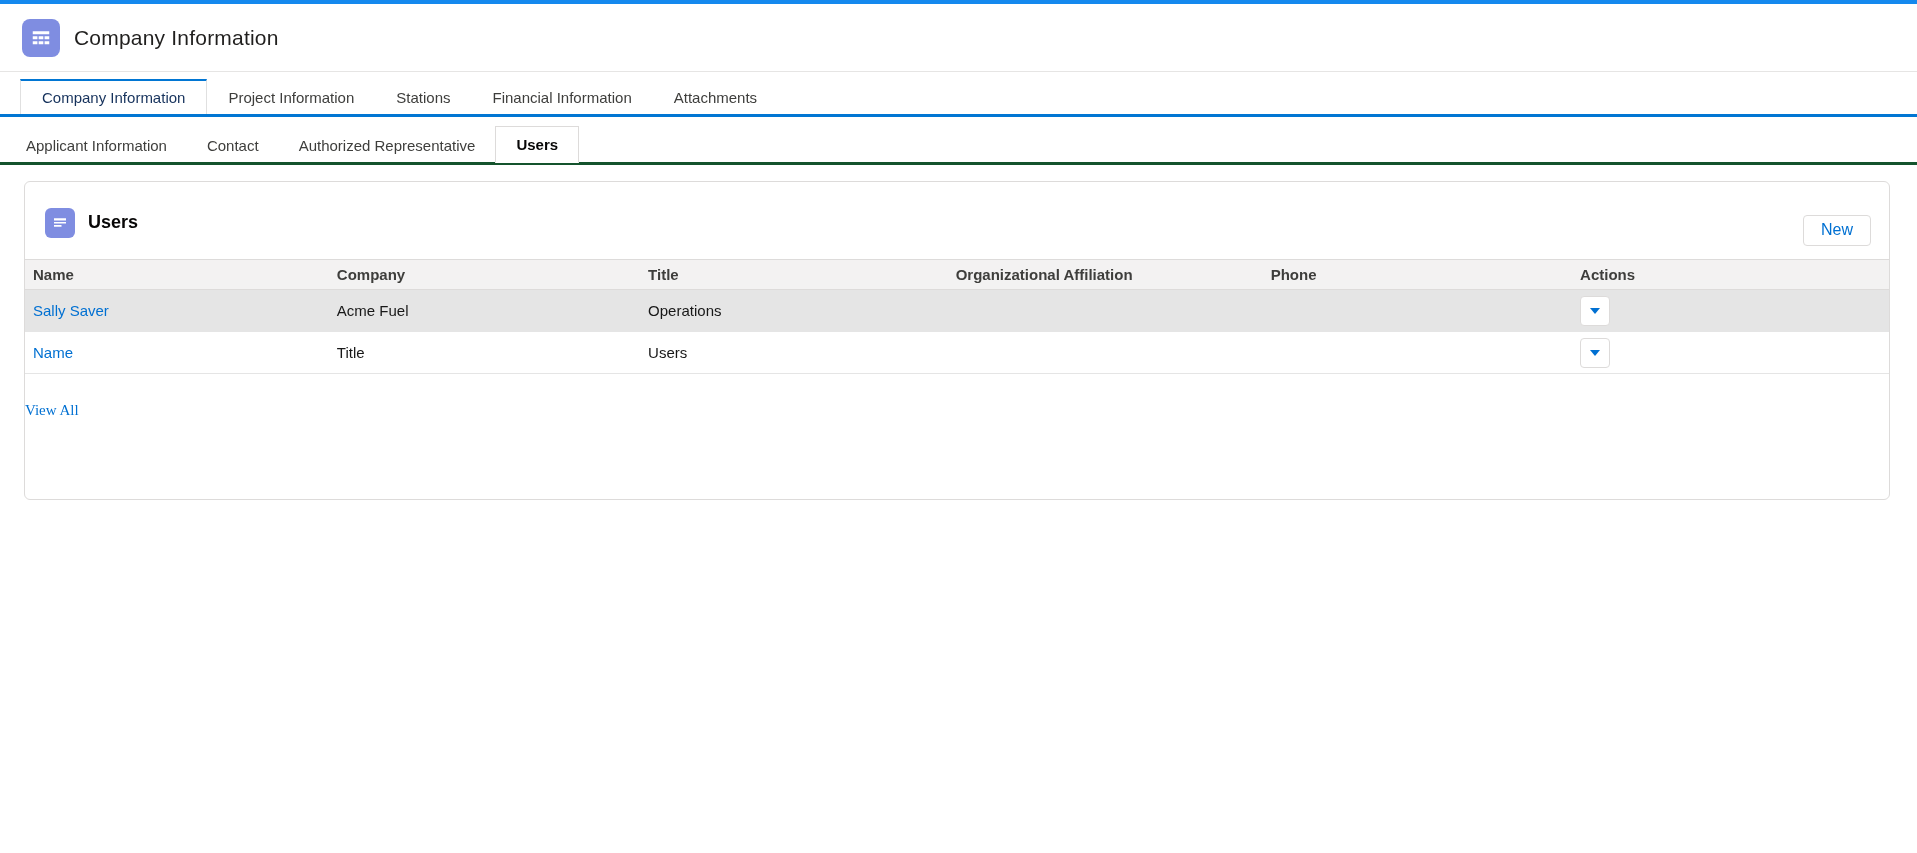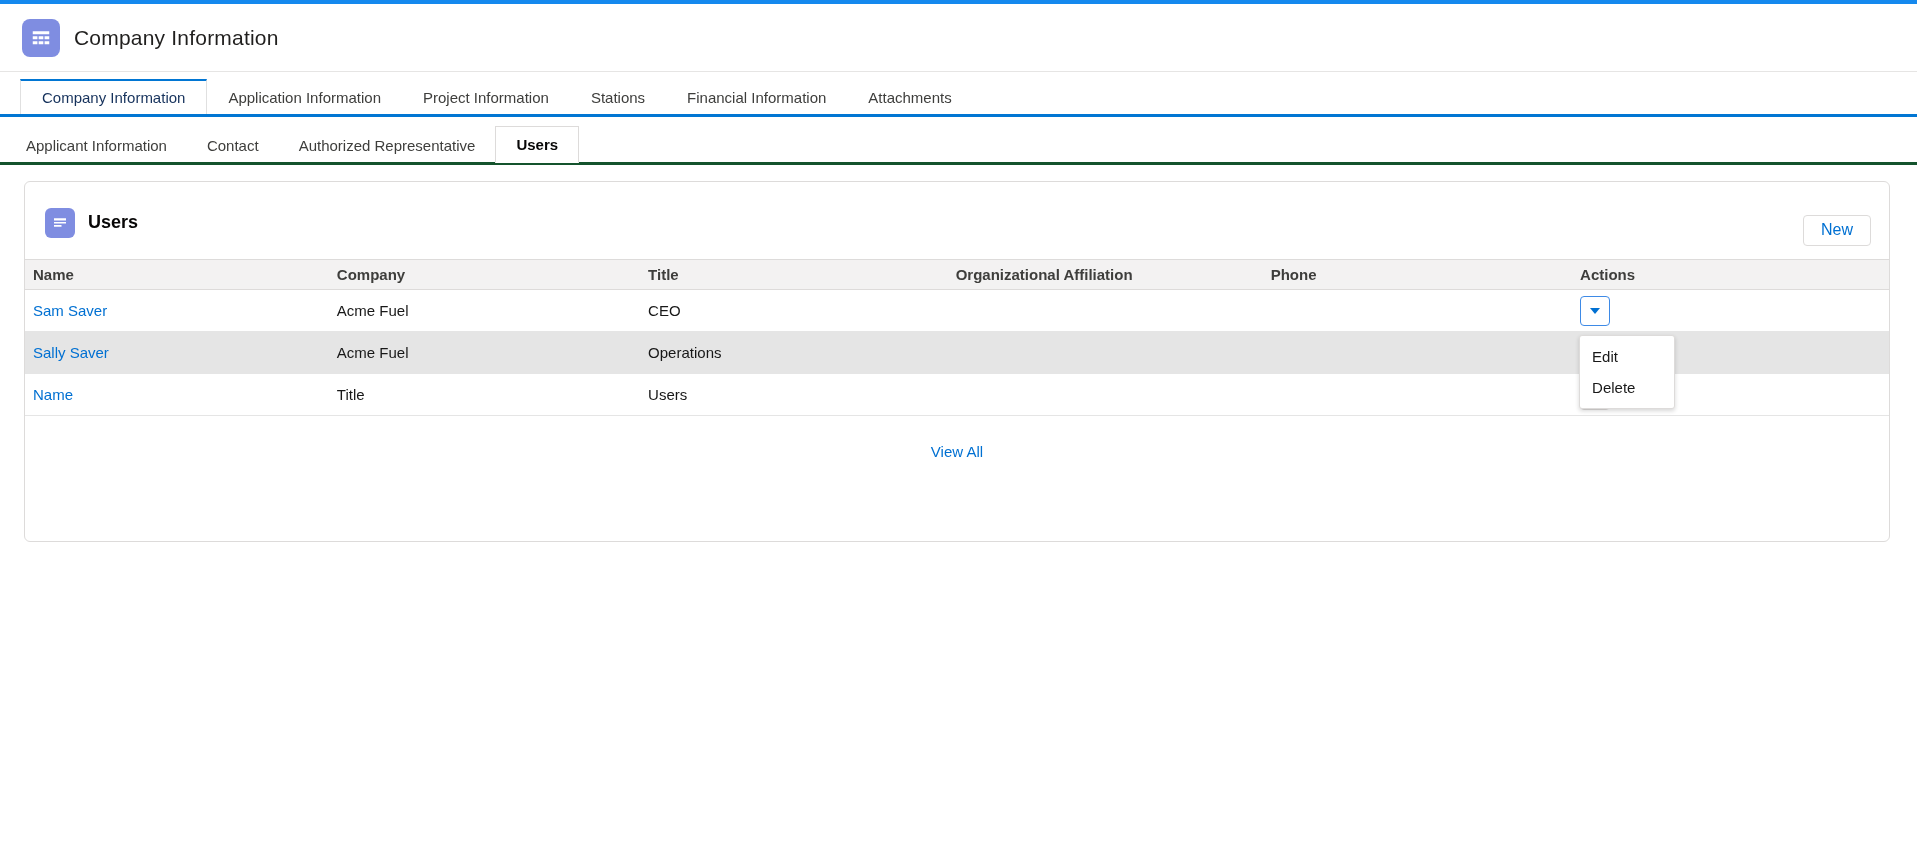--- a/index.html
+++ b/index.html
@@ -159,40 +159,39 @@
     padding: 5px 0;
   }
   .action-menu-item {
     padding: 7px 12px;
     font-size: 15px;
     color: #181818;
     cursor: pointer;
     white-space: nowrap;
   }
 
-  .view-all-row { text-align: center; padding: 27px 0 80px; }
+  .view-all-row { text-align: left; padding: 27px 0 80px; font-family: Liberation Serif, serif; }
   .view-all-link { color: #0070d2; font-size: 15px; text-decoration: none; cursor: pointer; }
 </style>
 </head>
 <body>
 
 <div class="top-line"></div>
 
 <header class="page-header">
   <span class="object-icon">
     <svg width="22" height="22" viewBox="0 0 24 24" aria-hidden="true">
       <path fill="#ffffff" d="M3 4.5h18v3.4H3zM3 10h5.1v3.4H3zm6.45 0h5.1v3.4h-5.1zM15.9 10H21v3.4h-5.1zM3 15.5h5.1v3.4H3zm6.45 0h5.1v3.4h-5.1zm6.45 0H21v3.4h-5.1z"></path>
     </svg>
   </span>
   <h1 class="page-title">Company Information</h1>
 </header>
 
 <nav class="main-tabs">
   <div class="main-tab active">Company Information</div>
-  <div class="main-tab">Application Information</div>
   <div class="main-tab">Project Information</div>
   <div class="main-tab">Stations</div>
   <div class="main-tab">Financial Information</div>
   <div class="main-tab">Attachments</div>
 </nav>
 
 <nav class="sub-tabs">
   <div class="sub-tab">Applicant Information</div>
   <div class="sub-tab">Contact</div>
   <div class="sub-tab">Authorized Representative</div>
@@ -224,36 +223,20 @@
         <tr>
           <th>Name</th>
           <th>Company</th>
           <th>Title</th>
           <th>Organizational Affiliation</th>
           <th>Phone</th>
           <th>Actions</th>
         </tr>
       </thead>
       <tbody>
-        <tr>
-          <td><a class="cell-link">Sam Saver</a></td>
-          <td>Acme Fuel</td>
-          <td>CEO</td>
-          <td></td>
-          <td></td>
-          <td class="actions-cell">
-            <button class="row-action-btn focused">
-              <span class="caret-down"></span>
-            </button>
-            <div class="action-menu">
-              <div class="action-menu-item">Edit</div>
-              <div class="action-menu-item">Delete</div>
-            </div>
-          </td>
-        </tr>
         <tr class="alt">
           <td><a class="cell-link">Sally Saver</a></td>
           <td>Acme Fuel</td>
           <td>Operations</td>
           <td></td>
           <td></td>
           <td class="actions-cell">
             <button class="row-action-btn">
               <span class="caret-down"></span>
             </button>

